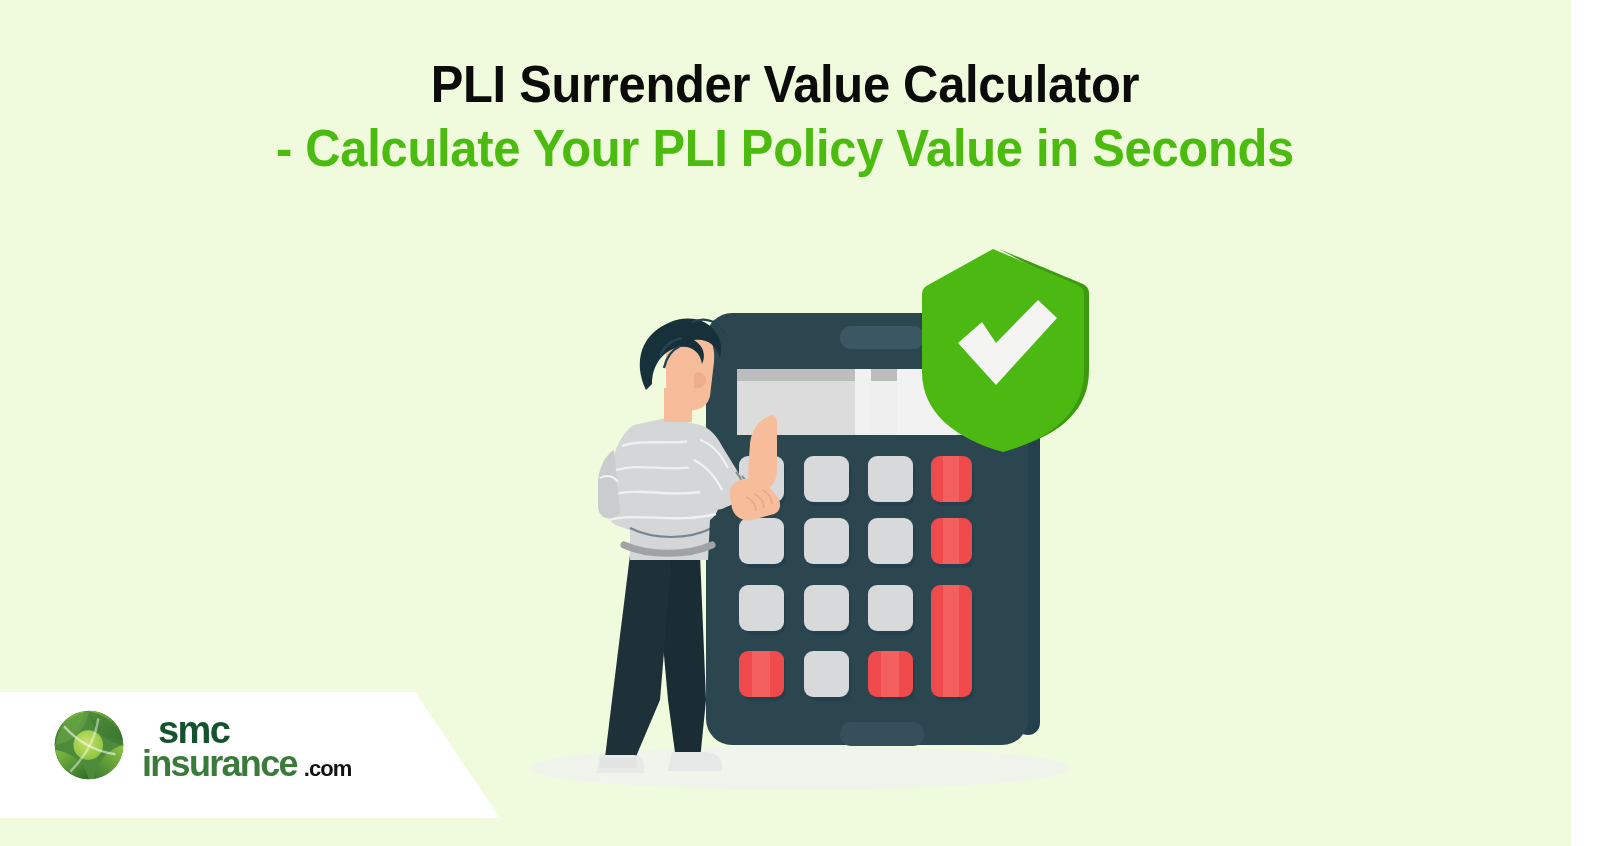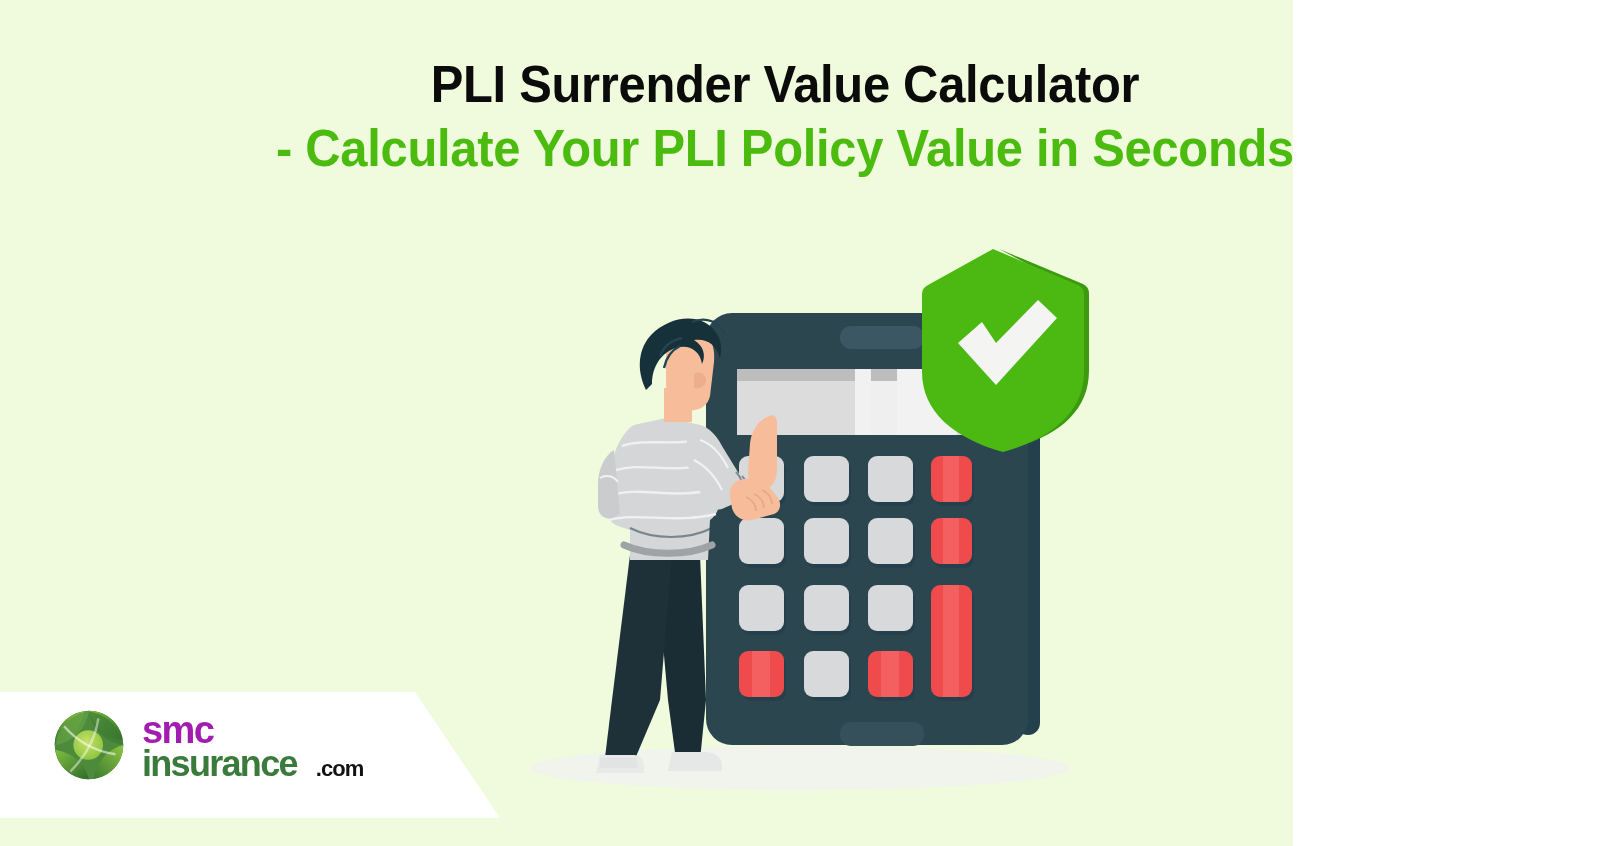--- a/index.html
+++ b/index.html
@@ -8,21 +8,21 @@
   }
   body {
     width: 1617px;
     height: 846px;
     overflow: hidden;
     font-family: "Liberation Sans", sans-serif;
   }
 
   #stage {
     position: relative;
-    width: 1293px;
+    width: 1571px;
     height: 846px;
     background: #EFFBDC;
     overflow: hidden;
     text-decoration: underline;
   }
 
   
   #heading-block {
     position: absolute;
     left: 0;
@@ -89,41 +89,42 @@
   #logo-wordmark {
     display: flex;
     flex-direction: column;
     line-height: 0.88;
     padding-top: 4px;
   }
   #logo-smc {
     font-family: "Liberation Sans", sans-serif;
     font-weight: 700;
     font-size: 38px;
-    color: #a21caf;
+    color: #14532d;
     letter-spacing: -1.6px;
+    margin-left: 16px;
   }
   #logo-line2 {
     display: flex;
     align-items: baseline;
   }
   #logo-insurance {
     font-family: "Liberation Sans", sans-serif;
     font-weight: 700;
     font-size: 36px;
     color: #3A7A3A;
     letter-spacing: -1.7px;
   }
   #logo-dotcom {
     font-family: "Liberation Sans", sans-serif;
     font-weight: 700;
     font-size: 22px;
     color: #121212;
     letter-spacing: -0.9px;
-    margin-left: 19px;
+    margin-left: 7px;
   }
 </style>
 </head>
 <body>
 
 <div id="stage">
 
   <svg id="illustration" viewBox="0 0 1617 846" xmlns="http://www.w3.org/2000/svg" aria-hidden="true">
 
     <defs>

